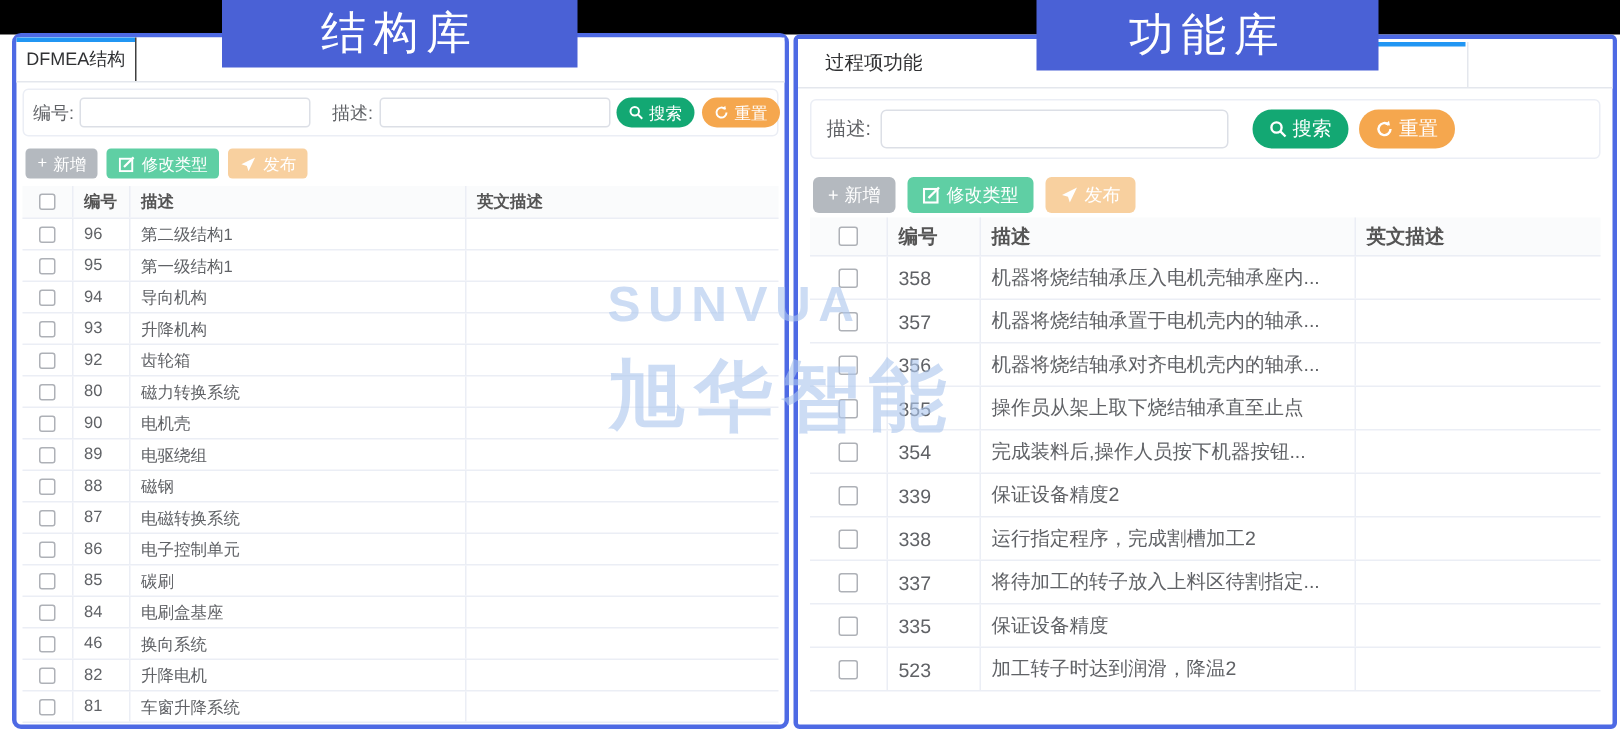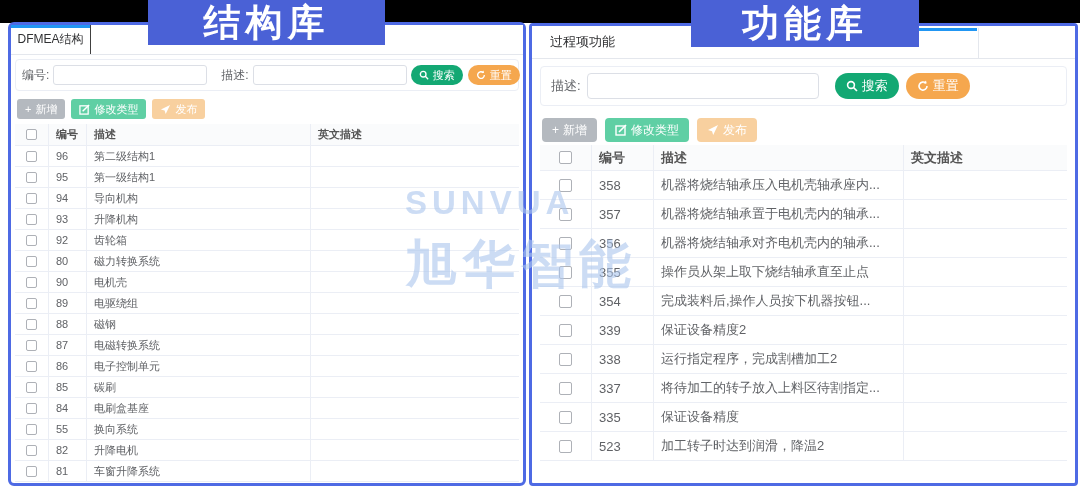--- a/index.html
+++ b/index.html
@@ -2,21 +2,21 @@
 <html><head>
 <meta charset="utf-8">
 <style>
   *{margin:0;padding:0;box-sizing:border-box;font-family:"Liberation Sans","DejaVu Sans",sans-serif;}
   html,body{width:1080px;height:490px;background:#fff;overflow:hidden;}
   body{position:relative;}
 
   .top-strip{position:absolute;left:0;top:0;width:1080px;height:23px;background:#000;}
 
   .banner{position:absolute;top:0;background:#4a61d6;color:#fff;display:flex;align-items:center;justify-content:center;
-          font-weight:bold;font-size:37px;letter-spacing:5px;z-index:30;}
+          font-weight:normal;font-size:30px;letter-spacing:5px;z-index:30;}
   .banner-left{left:148px;width:237px;height:45px;}
   .banner-right{left:691px;width:228px;height:47px;}
 
   .panel{position:absolute;background:#fff;border:3px solid #4e6ae4;}
   .panel-left{left:8px;top:22px;width:518px;height:464px;border-radius:6px;}
   .panel-right{left:529px;top:23px;width:549px;height:463px;border-radius:4px;}
 
   
   .tabbar{position:relative;border-bottom:1px solid #e4e7ed;background:#fff;}
   .panel-left .tabbar{height:30px;}
@@ -252,21 +252,21 @@
             <span class="cb"></span>
           </div>
           <div class="cell c-id">84</div>
           <div class="cell c-desc">电刷盒基座</div>
           <div class="cell c-en"></div>
         </div>
         <div class="trow">
           <div class="cell c-check">
             <span class="cb"></span>
           </div>
-          <div class="cell c-id">55</div>
+          <div class="cell c-id">46</div>
           <div class="cell c-desc">换向系统</div>
           <div class="cell c-en"></div>
         </div>
         <div class="trow">
           <div class="cell c-check">
             <span class="cb"></span>
           </div>
           <div class="cell c-id">82</div>
           <div class="cell c-desc">升降电机</div>
           <div class="cell c-en"></div>

